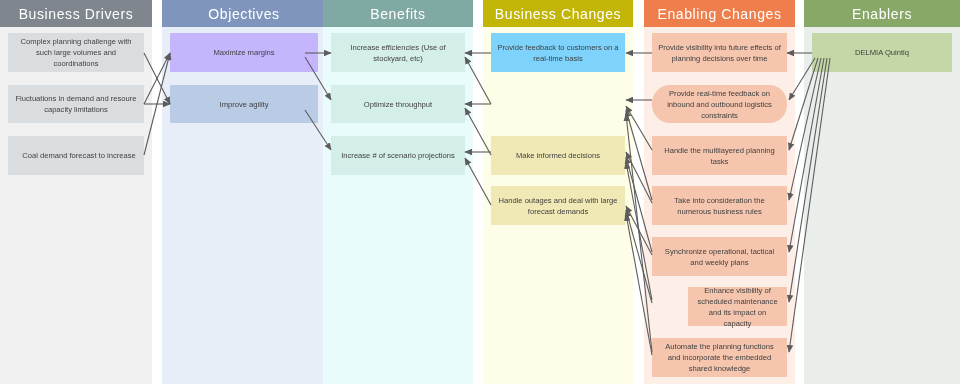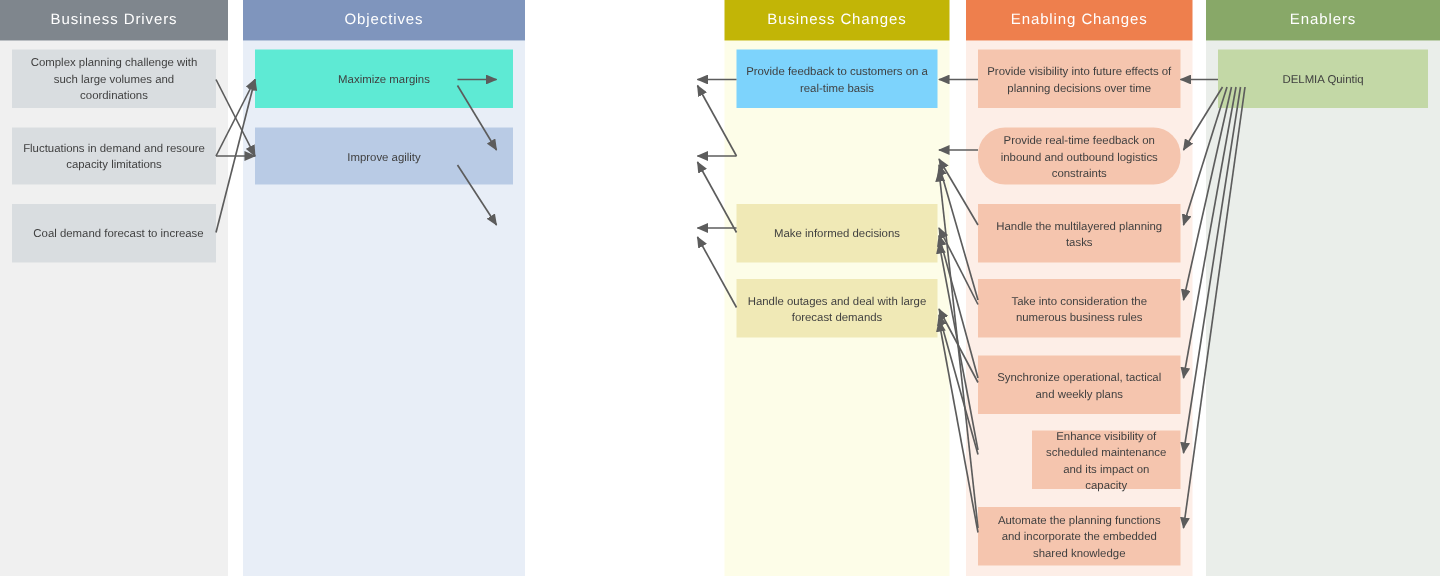--- a/index.html
+++ b/index.html
@@ -8,34 +8,34 @@
     font-family:"Liberation Sans","DejaVu Sans",sans-serif;
     -webkit-font-smoothing:antialiased;
   }
   #board{position:relative;width:960px;height:384px;}
 
   .column{position:absolute;top:0;bottom:0;}
   .col-body{position:absolute;left:0;right:0;top:27px;bottom:0;}
   .col-header{
     position:absolute;left:0;right:0;top:0;height:27px;
     display:flex;align-items:center;justify-content:center;
-    color:#ffffff;font-size:10px;letter-spacing:.6px;
+    color:#ffffff;font-size:14px;letter-spacing:.6px;
     white-space:nowrap;
   }
   .node{
     position:absolute;left:8px;right:8px;
     display:flex;align-items:center;justify-content:center;
     text-align:center;font-size:7.6px;line-height:1.45;
     color:#3f3f3f;padding:2px 6px;box-sizing:border-box;
   }
   .node span{display:block;}
 
   
   #col-drivers   {left:0px;   width:152px;}
-  #col-objectives{left:162px; width:164px;padding-left:24px;}
+  #col-objectives{left:162px; width:164px;}
   #col-benefits  {left:323px; width:150px;}
   #col-bchanges  {left:483px; width:150px;}
   #col-echanges  {left:644px; width:151px;}
   #col-enablers  {left:804px; width:156px;}
 
   #svg-arrows{position:absolute;left:0;top:0;width:960px;height:384px;pointer-events:none;}
 </style>
 </head>
 <body>
 
@@ -51,28 +51,41 @@
       <span>Fluctuations in demand and resoure capacity limitations</span>
     </div>
     <div class="node" style="top:136px;height:39px;background:#d9dde0;padding-left:12px;">
       <span>Coal demand forecast to increase</span>
     </div>
   </div>
 
   <div class="column" id="col-objectives">
     <div class="col-body" style="background:#e8eef7;"></div>
     <div class="col-header" style="background:#7f95bd;">Objectives</div>
-    <div class="node" style="top:33px;height:39px;background:#5eead4;">
+    <div class="node" style="top:33px;height:39px;background:#c4b5fd;">
       <span>Maximize margins</span>
     </div>
     <div class="node" style="top:85px;height:38px;background:#b9cbe5;">
       <span>Improve agility</span>
     </div>
   </div>
 
+  <div class="column" id="col-benefits">
+    <div class="col-body" style="background:#eafbfb;"></div>
+    <div class="col-header" style="background:#81a9a3;">Benefits</div>
+    <div class="node" style="top:33px;height:39px;background:#d4eee9;">
+      <span>Increase efficiencies (Use of stockyard, etc)</span>
+    </div>
+    <div class="node" style="top:85px;height:38px;background:#d4eee9;">
+      <span>Optimize throughput</span>
+    </div>
+    <div class="node" style="top:136px;height:39px;background:#d4eee9;">
+      <span>Increase # of scenario projections</span>
+    </div>
+  </div>
 
   <div class="column" id="col-bchanges">
     <div class="col-body" style="background:#fdfde8;"></div>
     <div class="col-header" style="background:#c2b506;">Business  Changes</div>
     <div class="node" style="top:33px;height:39px;background:#7dd3fc;">
       <span>Provide feedback to customers on a real-time basis</span>
     </div>
     <div class="node" style="top:136px;height:39px;background:#f0e9b6;">
       <span>Make informed decisions</span>
     </div>

